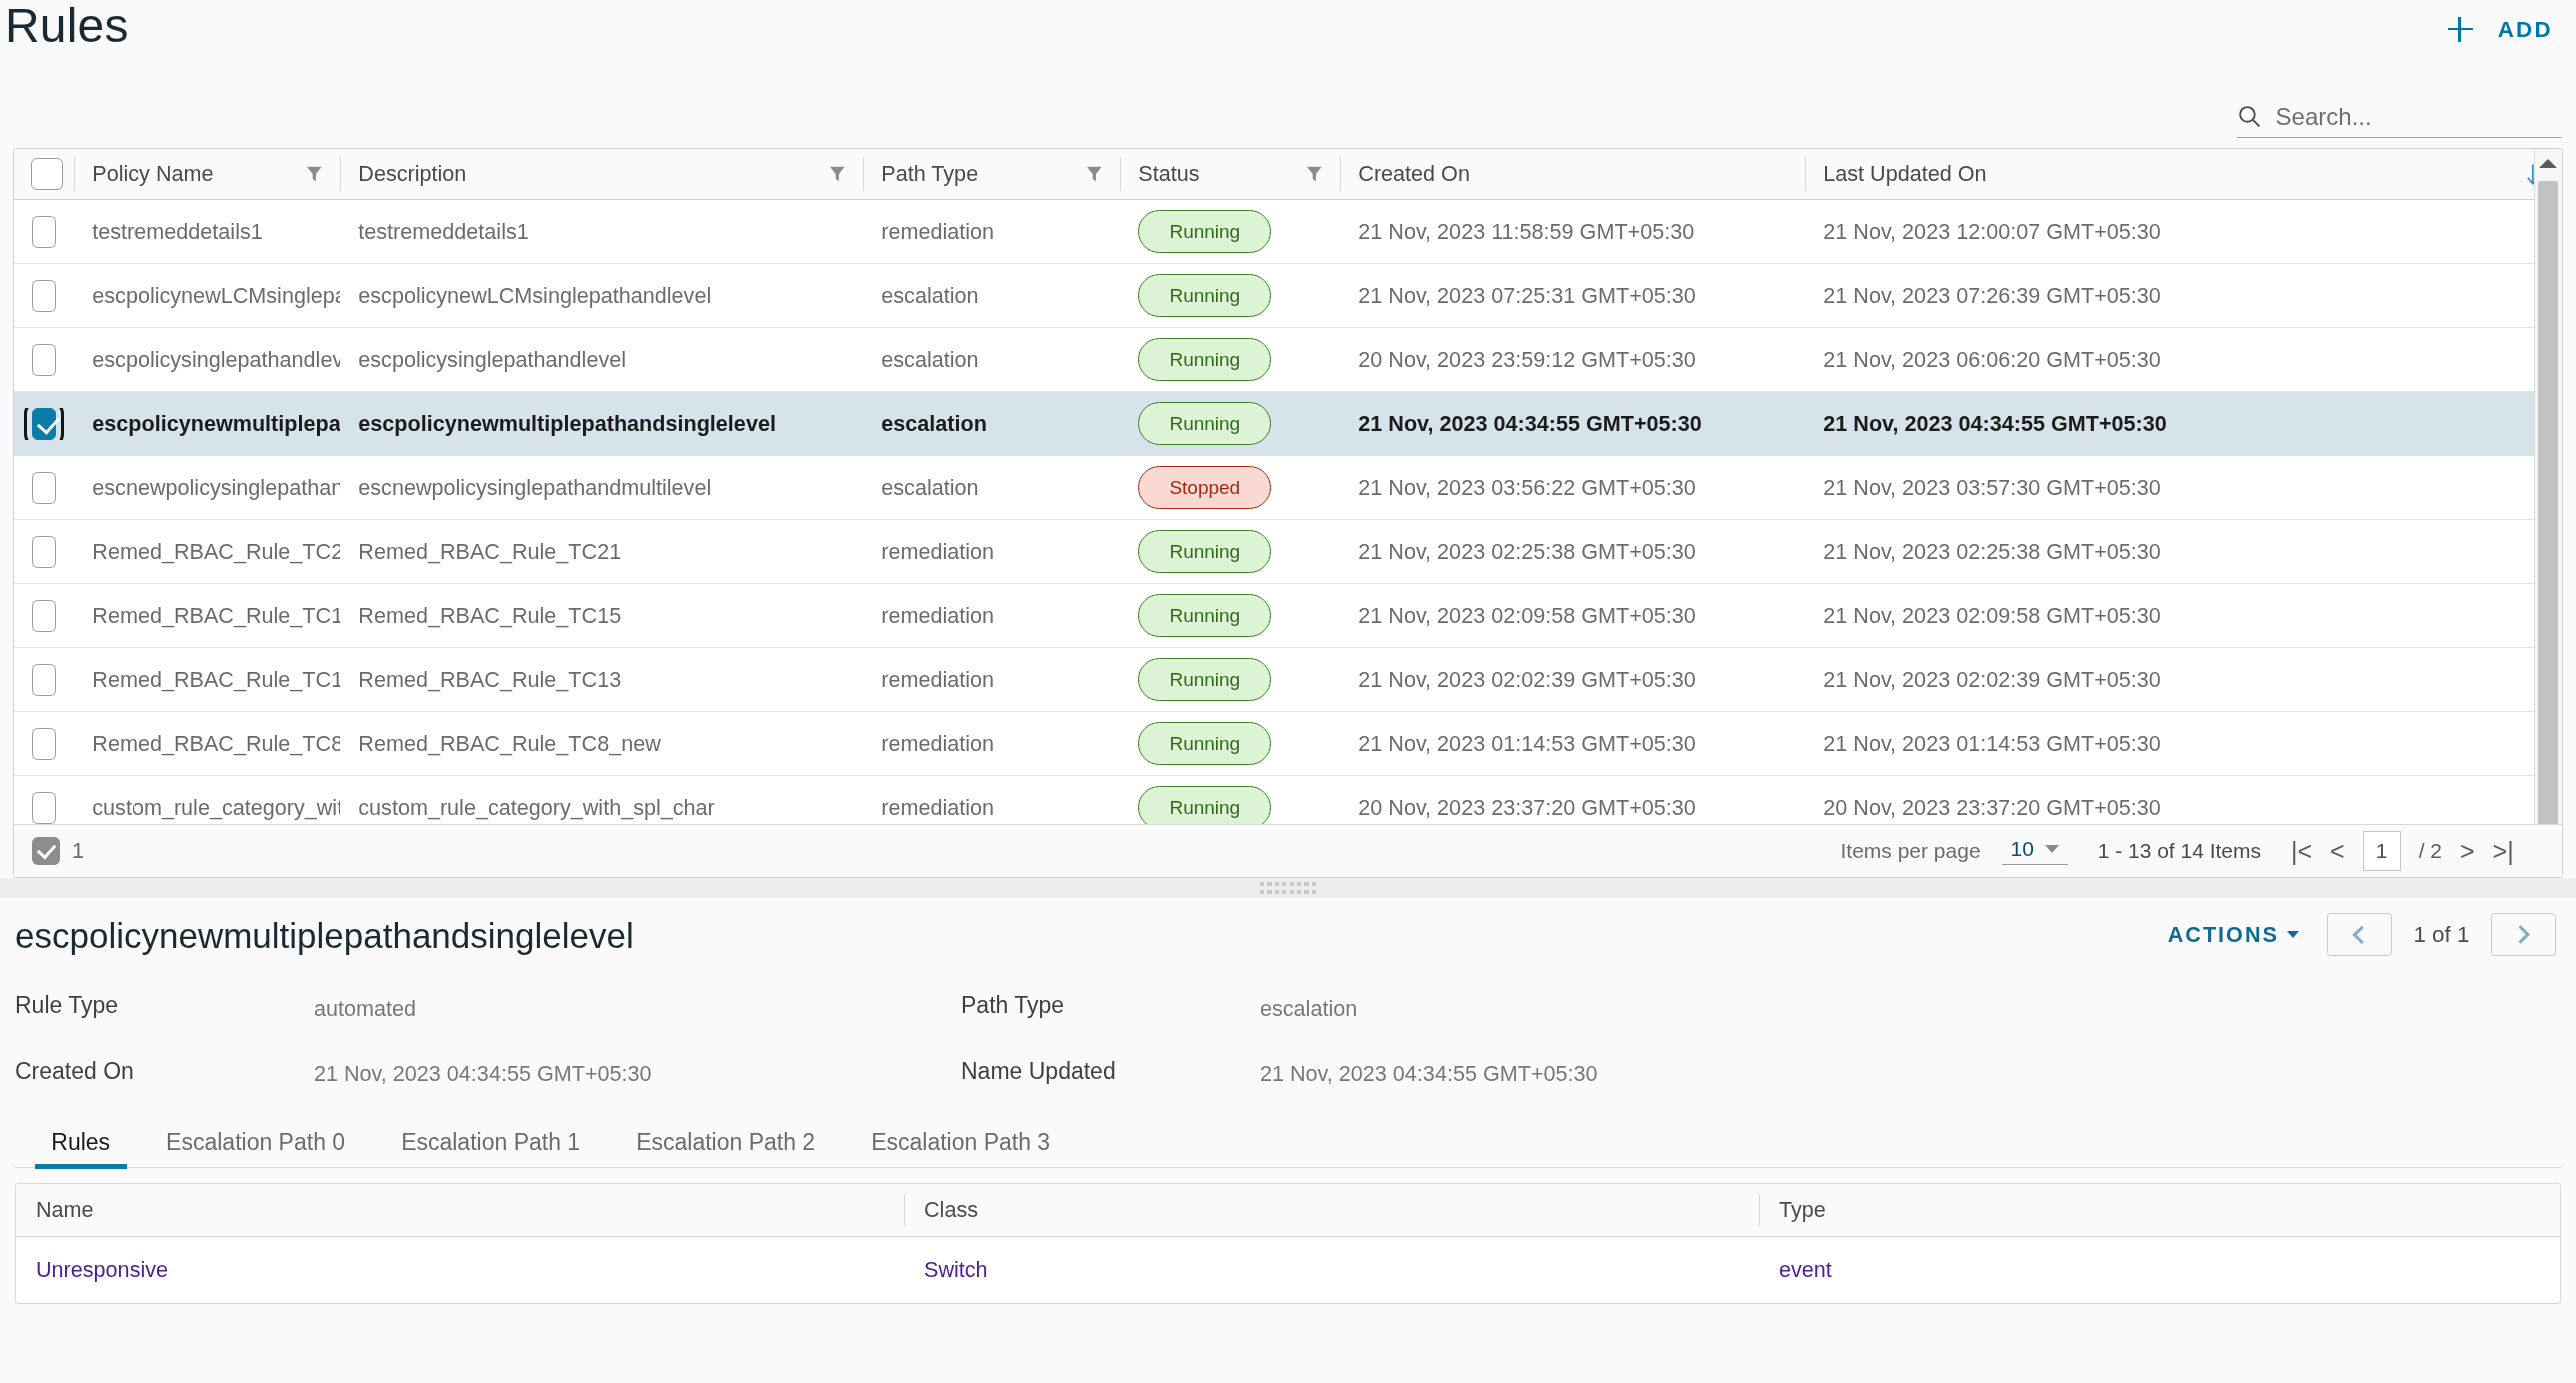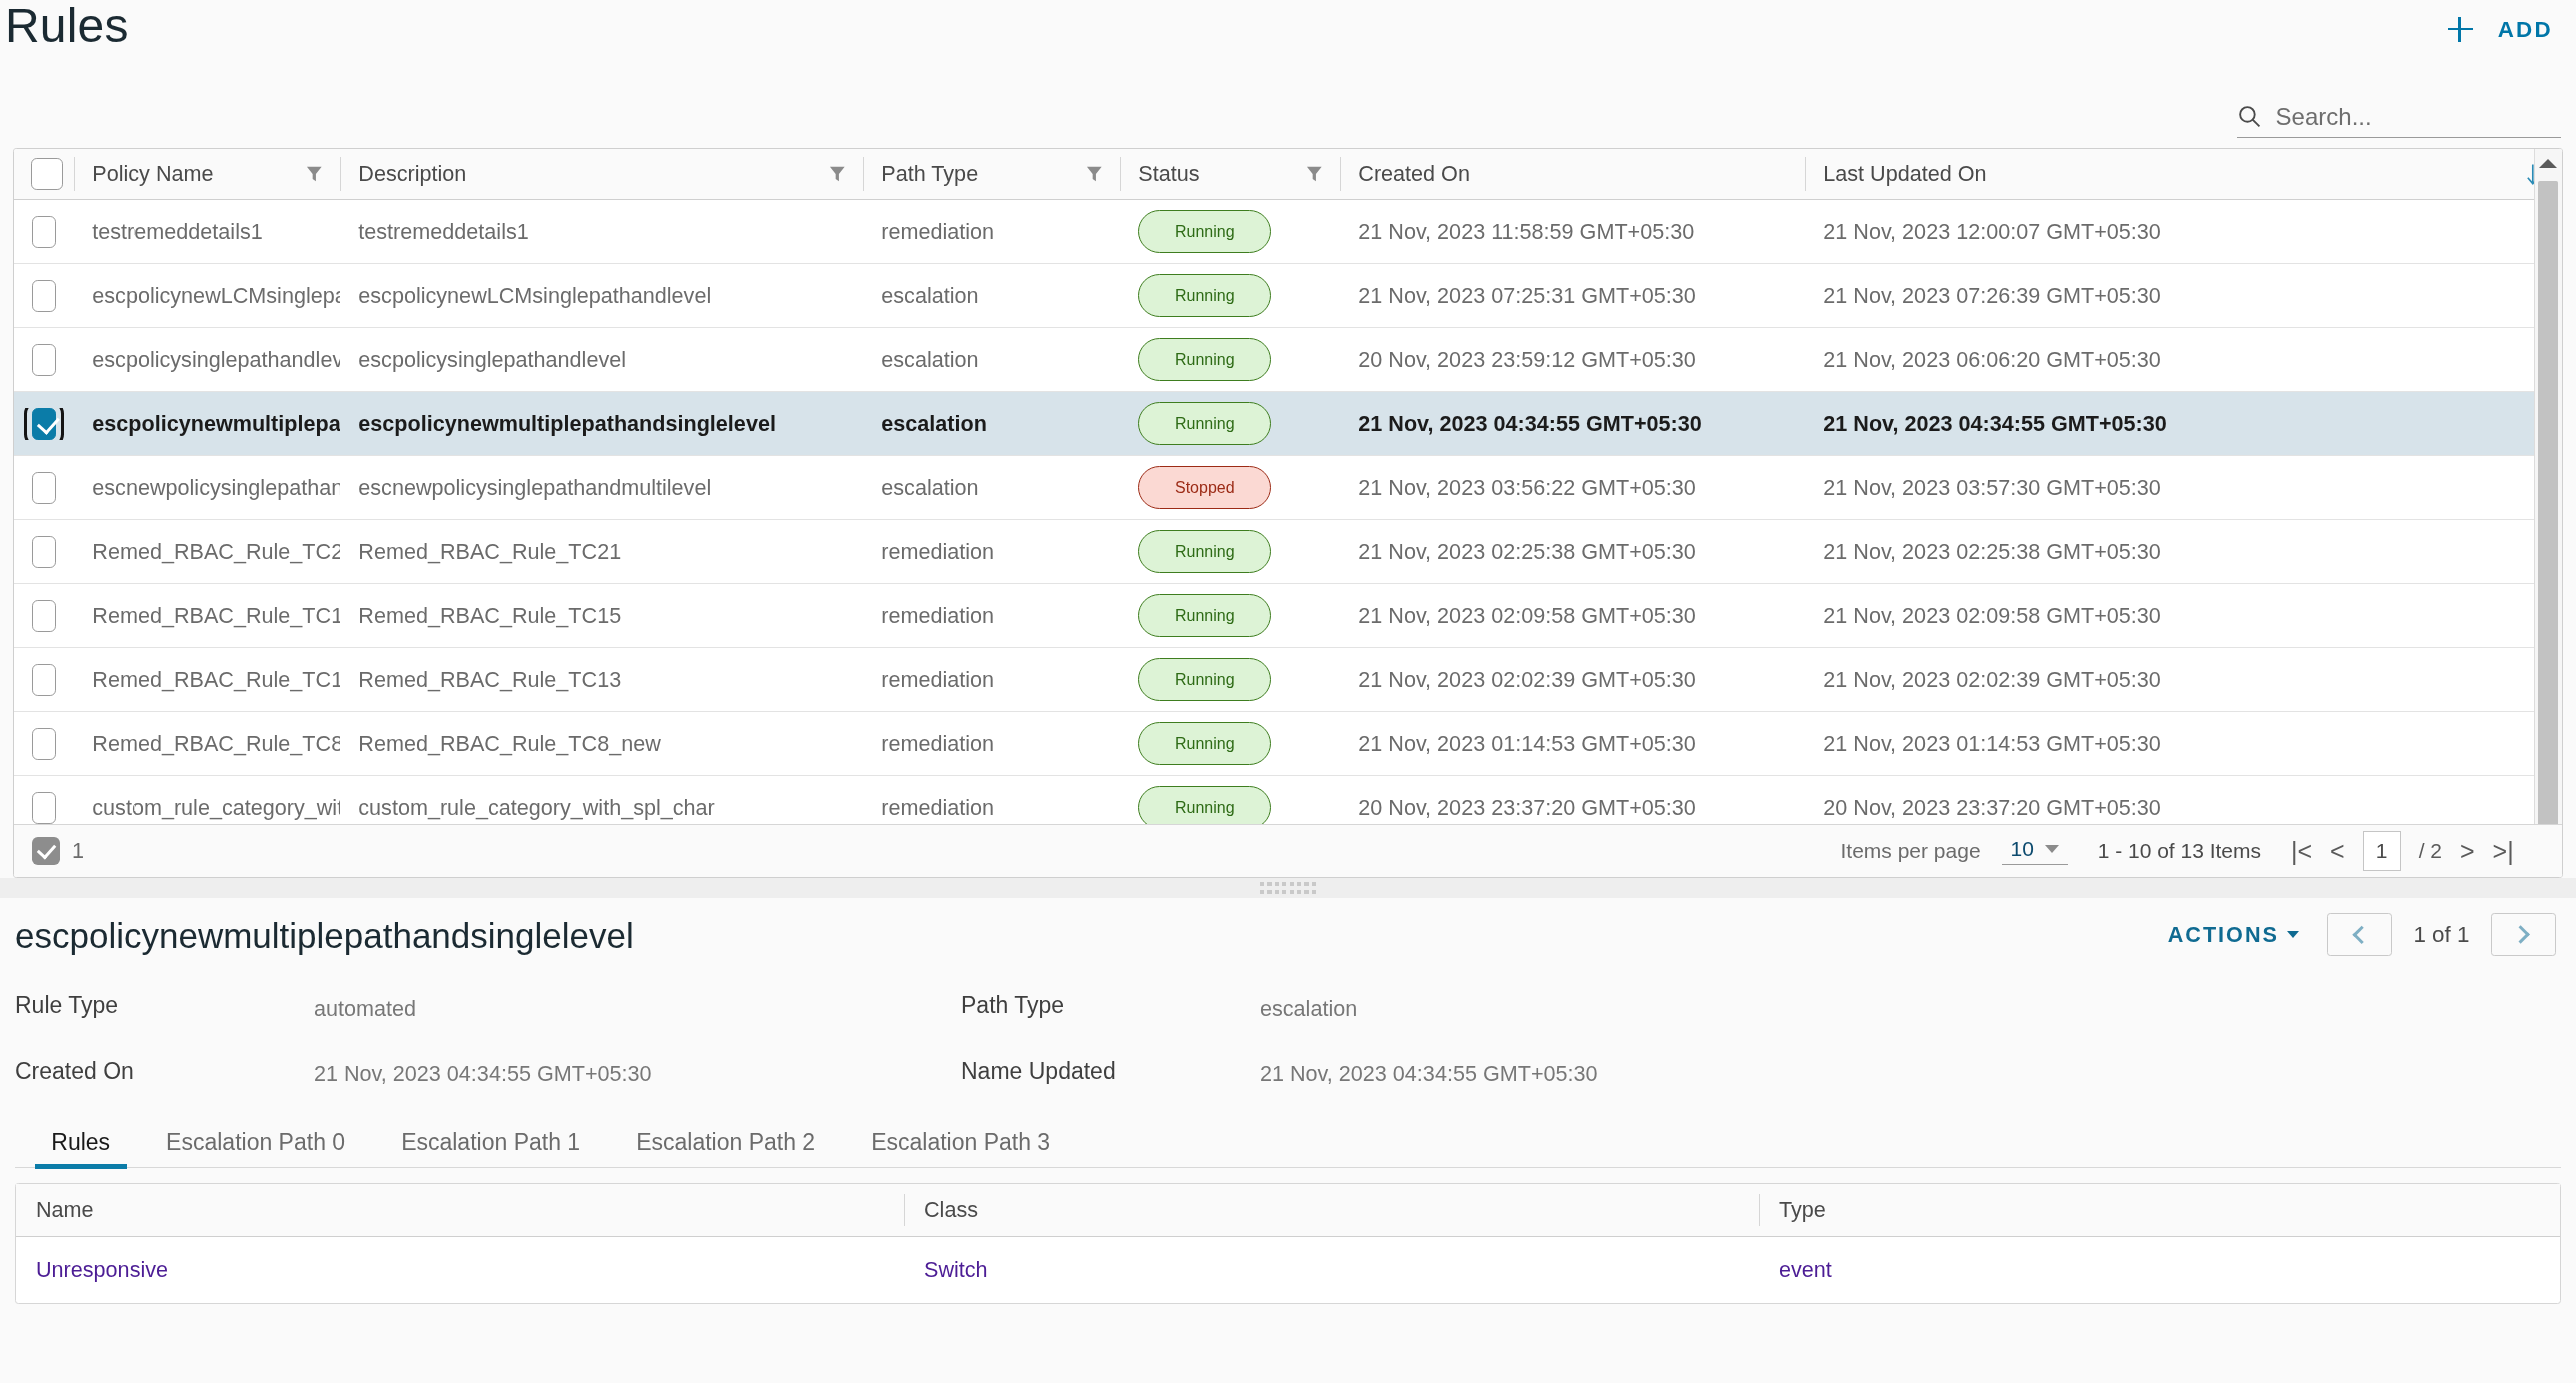--- a/index.html
+++ b/index.html
@@ -164,21 +164,21 @@
   }
   .cb-focus {
     outline: 3.3px solid #141414;
     outline-offset: 5px;
   }
 
   .badge {
     display: inline-flex; align-items: center; justify-content: center;
     min-width: 133px; height: 43px;
     border-radius: 21.6px;
-    font-size: 16px;
+    font-size: 19px;
     font-weight: 400;
     padding: 0 18px;
   }
   .badge.running { background: #ddf3d6; border: 1.7px solid #3e7d1f; color: #2e6b16; }
   .badge.stopped { background: #fbd9d3; border: 1.7px solid #9c2b16; color: #9c2b16; }
 
   
   .vscroll {
     position: absolute; right: 0; top: 0; bottom: 0; width: 28px;
     background: #f6f6f6; border-left: 0.8px solid #dcdcdc;
@@ -553,21 +553,21 @@
     <div class="sel-count">
       <span class="cb-sel-indet"></span>
       <span class="sel-num">1</span>
     </div>
     <div class="footer-right">
       <span class="ipp-label">Items per page</span>
       <div class="ipp-select">
         <span>10</span>
         <span class="chev-down"></span>
       </div>
-      <span class="range-label">1 - 10 of 13 Items</span>
+      <span class="range-label">1 - 13 of 14 Items</span>
       <div class="pager">
         <span class="pg-btn">|&lt;</span>
         <span class="pg-btn">&lt;</span>
         <span class="pg-current">1</span>
         <span class="pg-total">/ 2</span>
         <span class="pg-btn">&gt;</span>
         <span class="pg-btn">&gt;|</span>
       </div>
     </div>
   </div>

